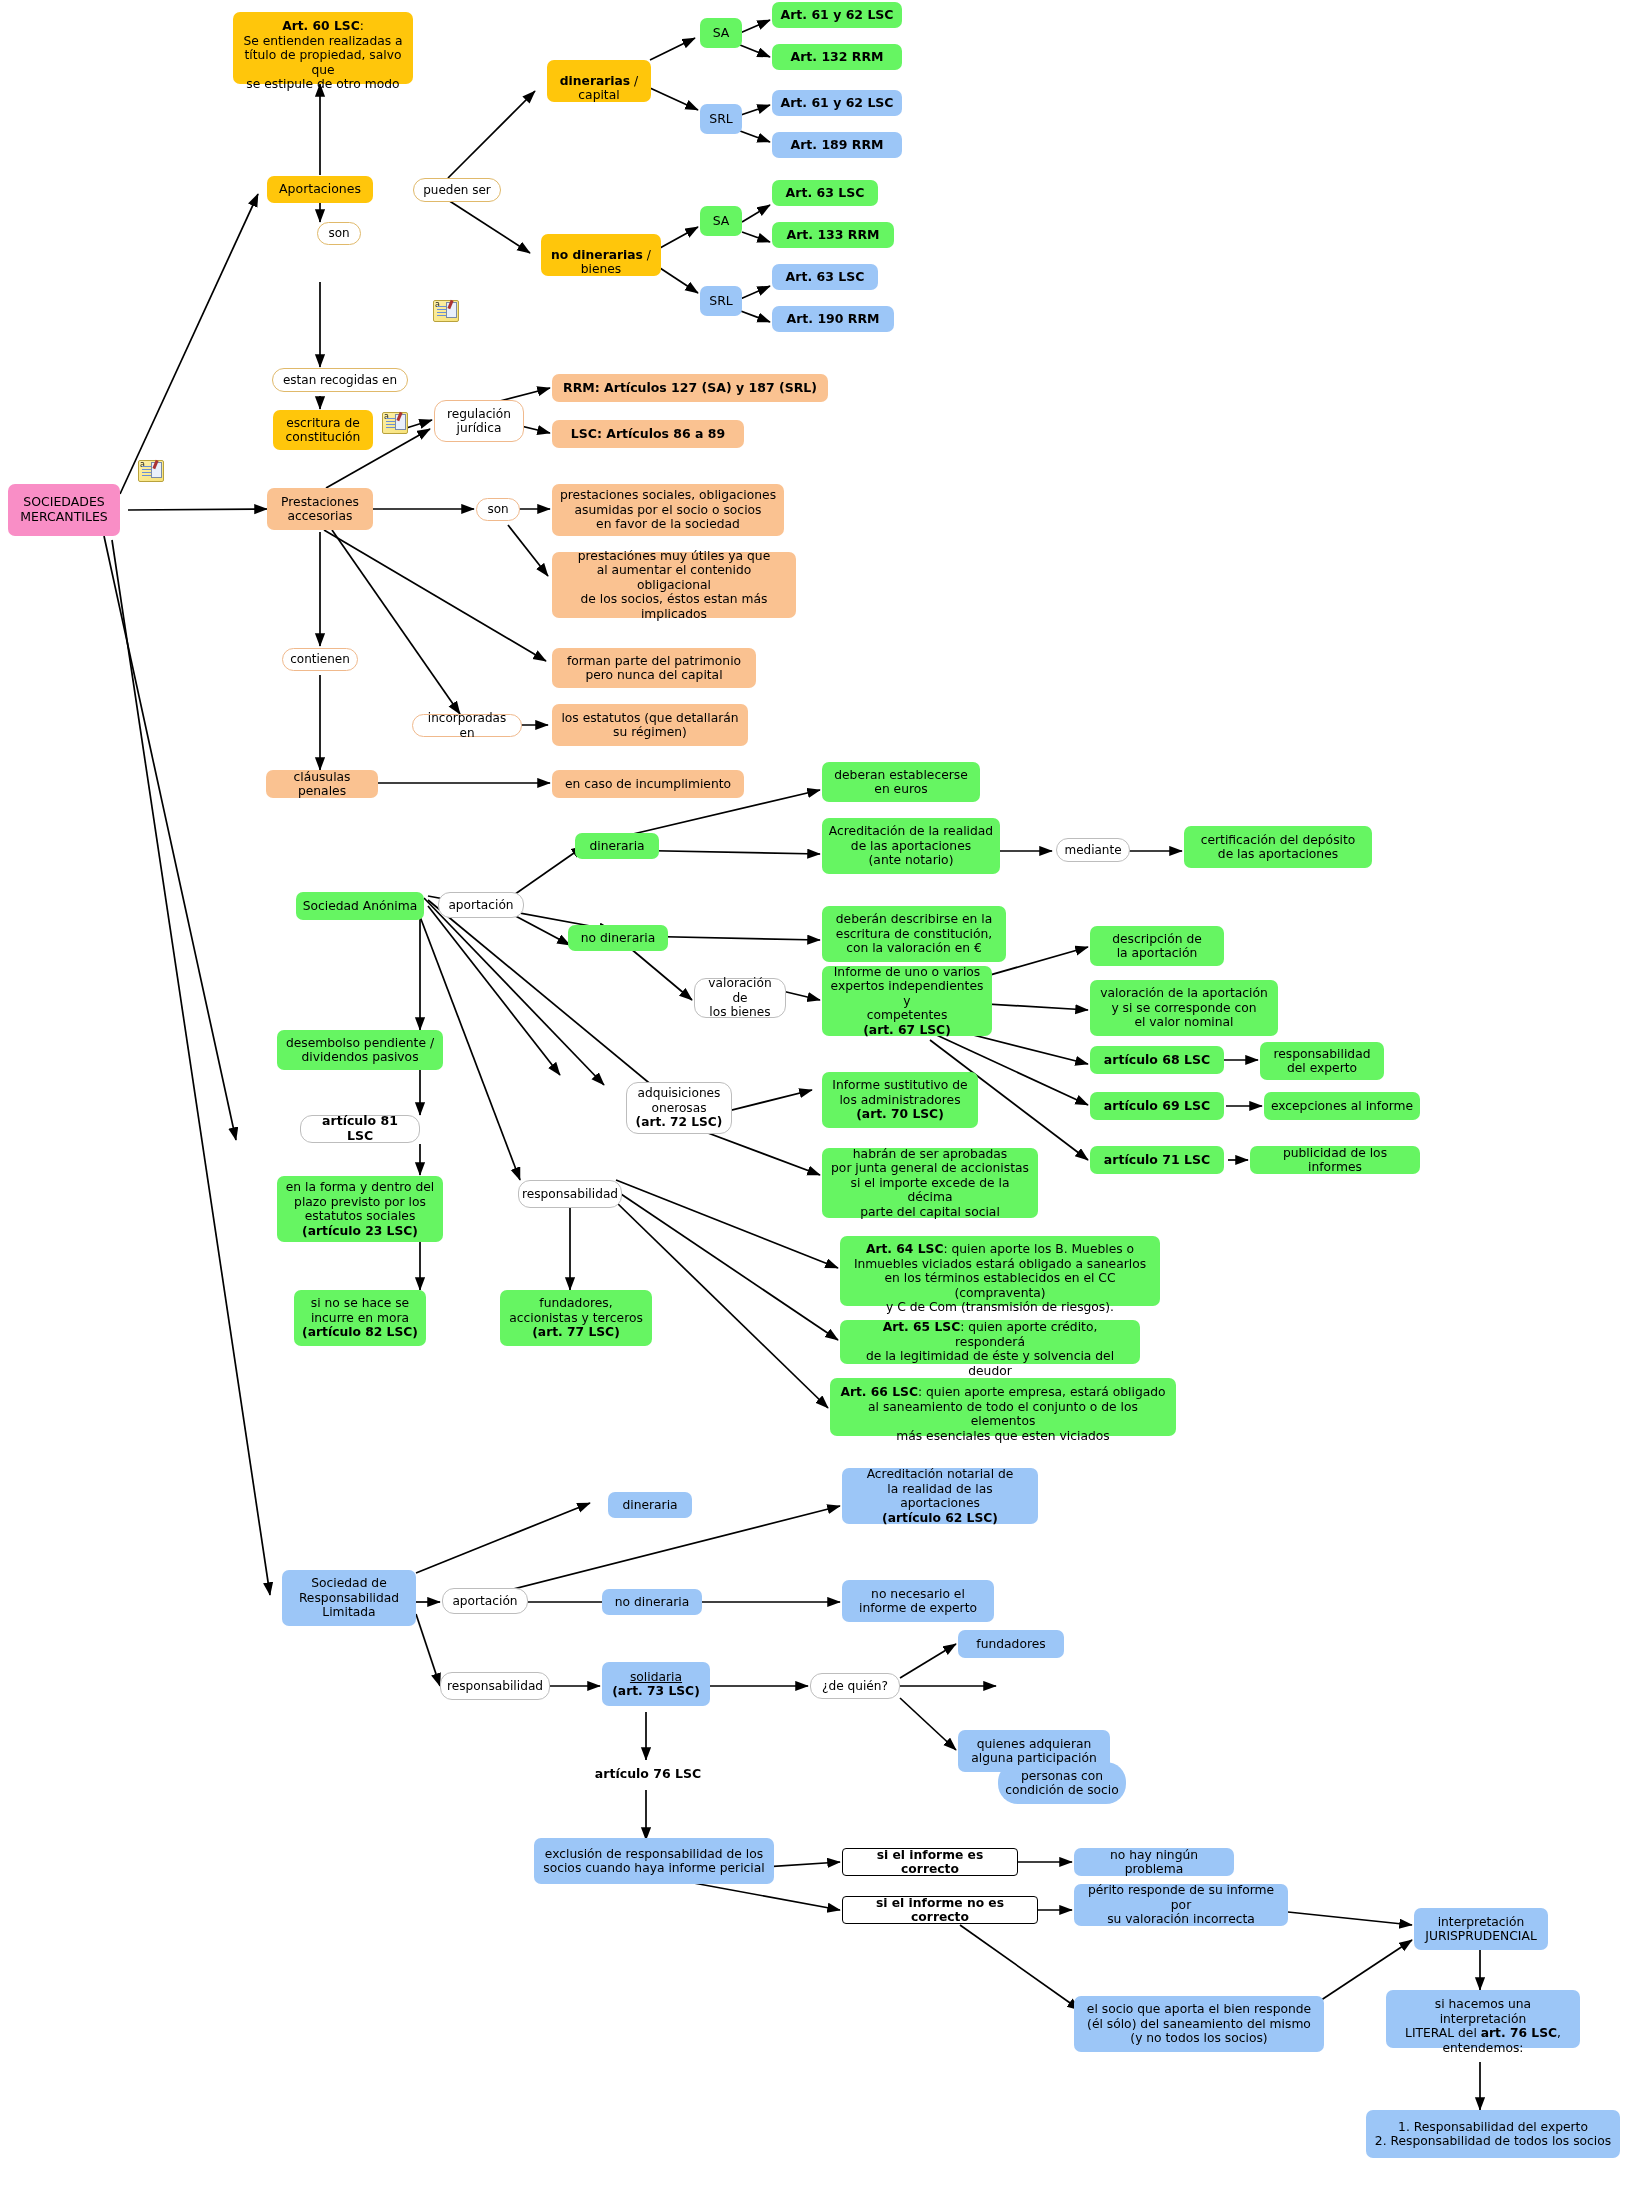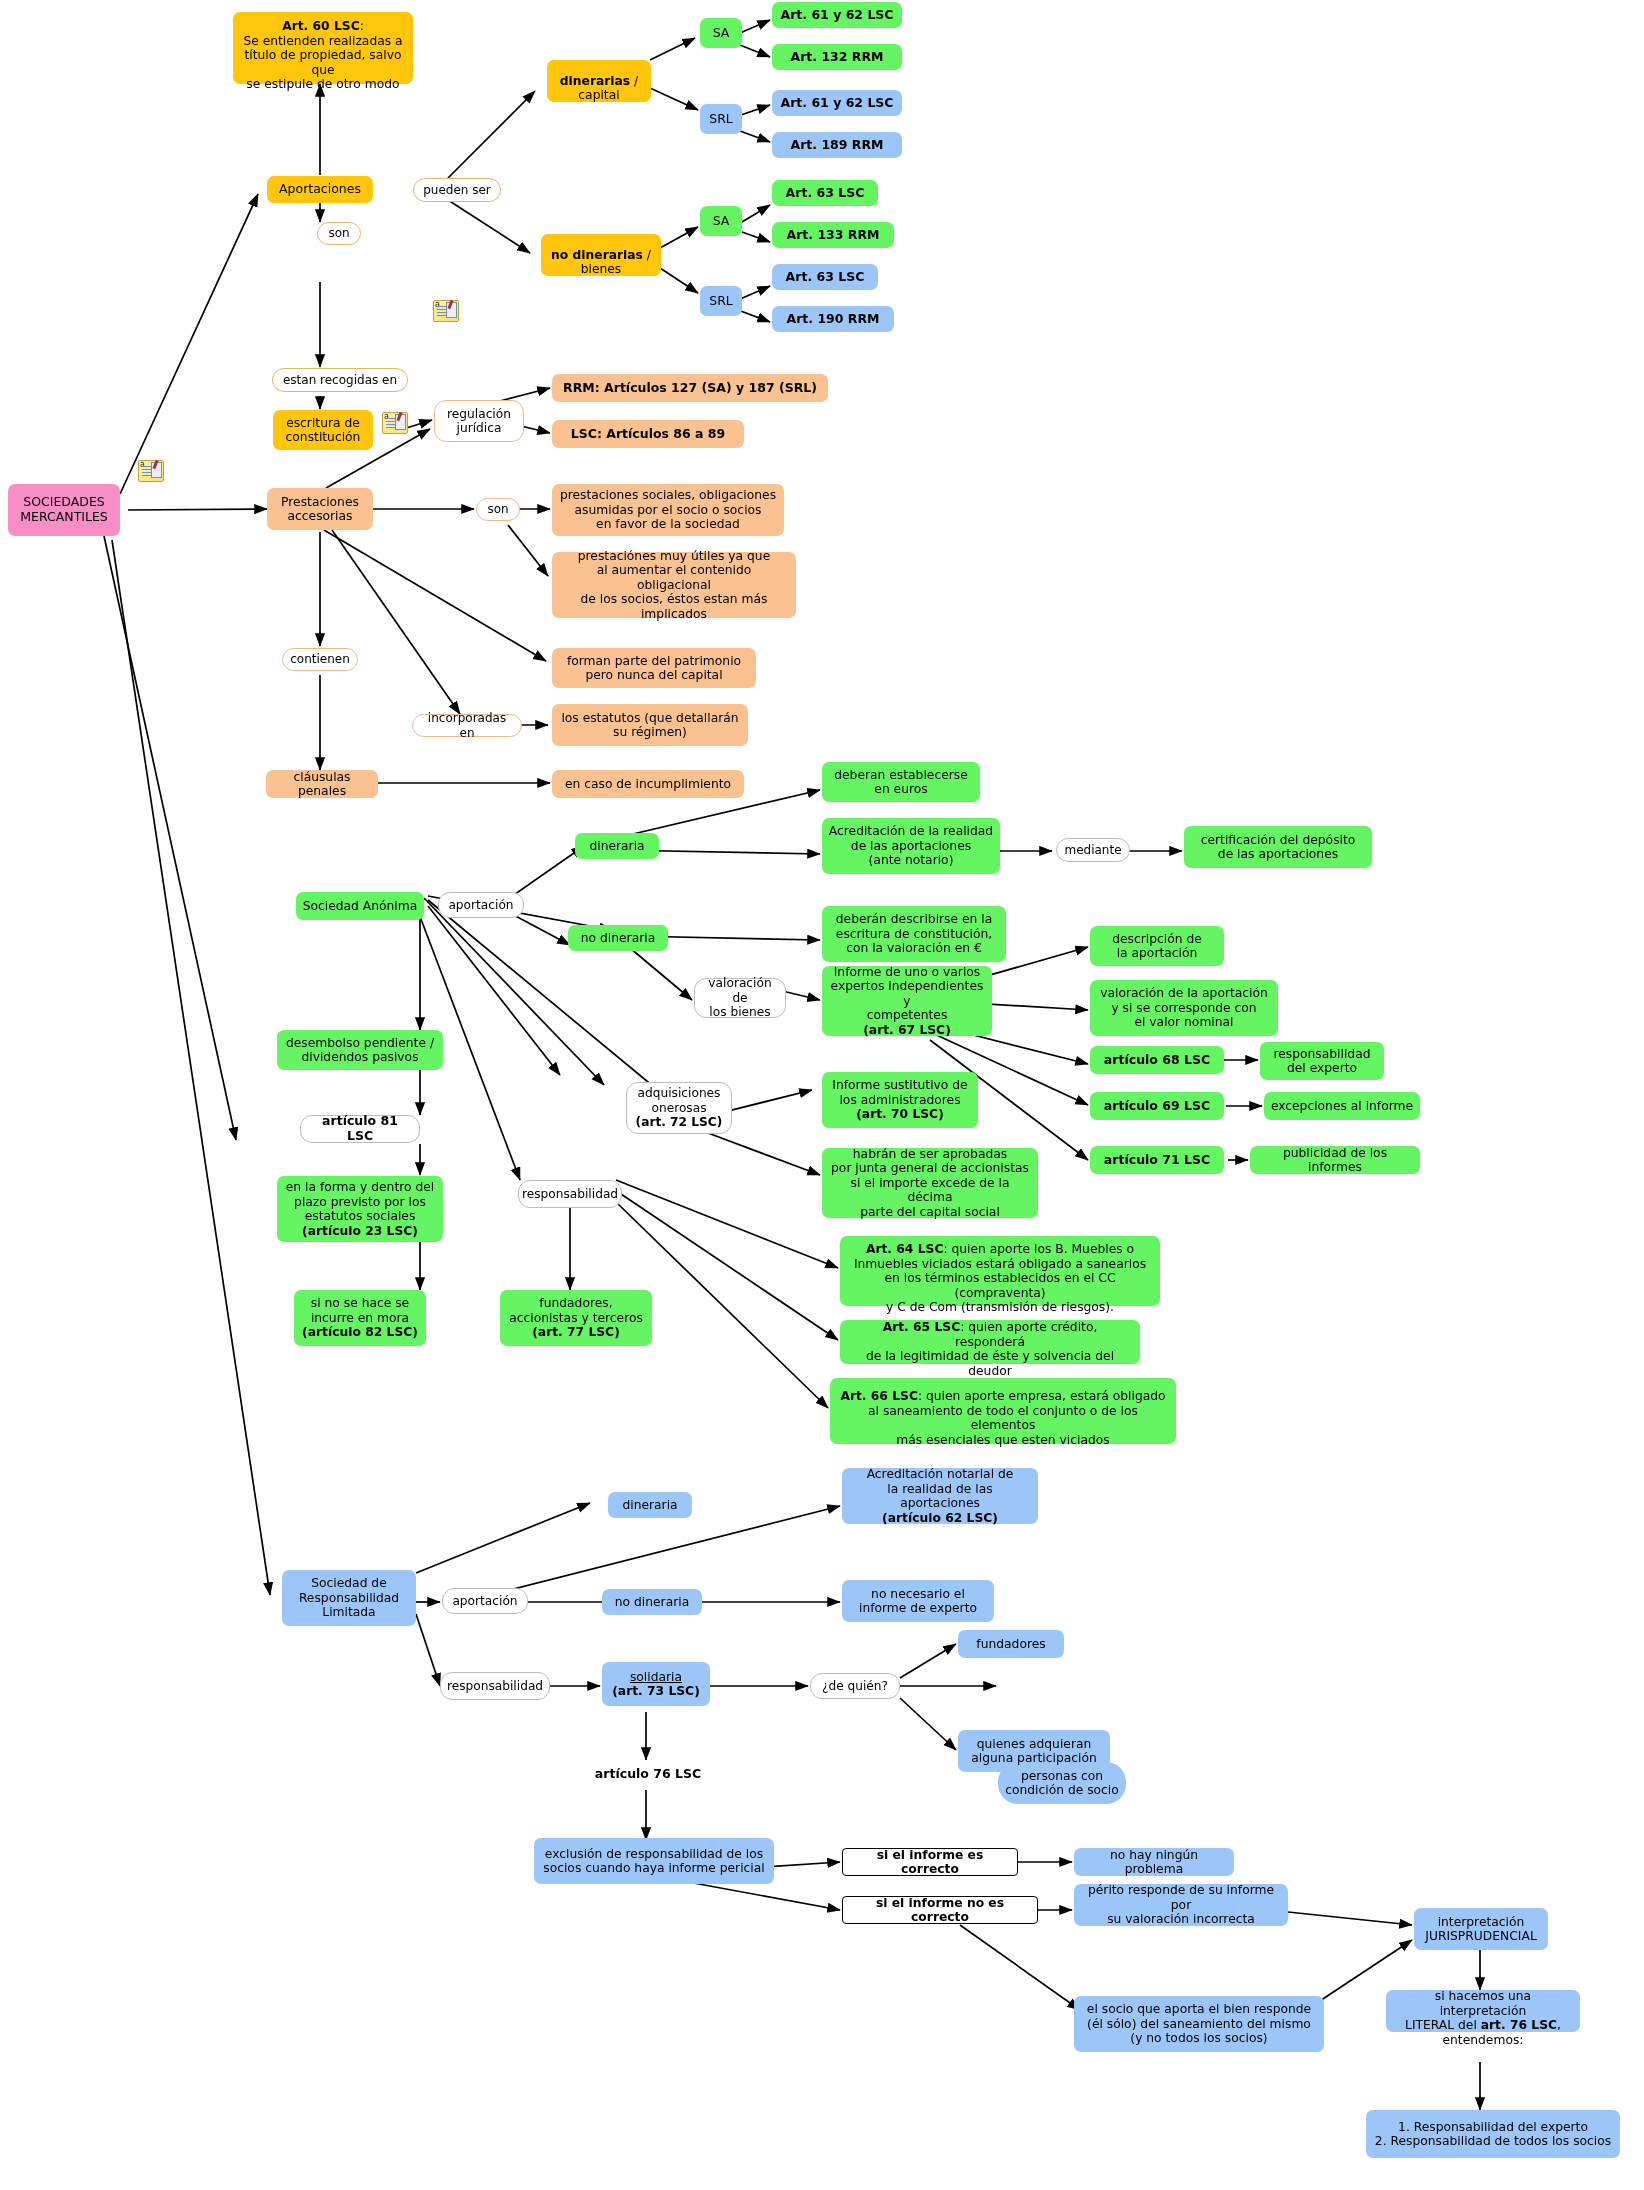--- a/index.html
+++ b/index.html
@@ -447,21 +447,21 @@
 en los términos establecidos en el CC (compraventa)
 y C de Com (transmisión de riesgos).</span></span>
     </div>
 
 <div class="node n-green" style="left:840px;top:1320px;width:300px;height:44px;font-size:12.3px;">
   <span style="white-space:pre-line;">
     <b>Art. 65 LSC</b><span style="white-space:pre-line;">: quien aporte crédito, responderá
 de la legitimidad de éste y solvencia del deudor</span></span>
     </div>
 
-<div class="node n-green" style="left:830px;top:1378px;width:346px;height:66px;font-size:12.3px;">
+<div class="node n-green" style="left:830px;top:1378px;width:346px;height:58px;font-size:12.3px;">
   <span style="white-space:pre-line;">
     <b>Art. 66 LSC</b><span style="white-space:pre-line;">: quien aporte empresa, estará obligado
 al saneamiento de todo el conjunto o de los elementos
 más esenciales que esten viciados</span></span>
     </div>
 
 <div class="node n-blue" style="left:282px;top:1570px;width:134px;height:56px;font-size:12.3px;">
   <span style="white-space:pre-line;">Sociedad de
 Responsabilidad
 Limitada</span>
@@ -543,21 +543,21 @@
   <span style="white-space:pre-line;">el socio que aporta el bien responde
 (él sólo) del saneamiento del mismo
 (y no todos los socios)</span>
     </div>
 
 <div class="node n-blue" style="left:1414px;top:1908px;width:134px;height:42px;font-size:12.3px;">
   <span style="white-space:pre-line;">interpretación
 JURISPRUDENCIAL</span>
     </div>
 
-<div class="node n-blue" style="left:1386px;top:1990px;width:194px;height:42px;font-size:12.3px;justify-content:flex-end;">
+<div class="node n-blue" style="left:1386px;top:1990px;width:194px;height:58px;font-size:12.3px;justify-content:flex-end;">
   <span style="white-space:pre-line;">
     <span style="white-space:pre-line;">si hacemos una interpretación
 LITERAL del </span><b>art. 76 LSC</b><span style="white-space:pre-line;">,
 entendemos:</span></span>
     </div>
 
 <div class="node n-blue" style="left:1366px;top:2110px;width:254px;height:48px;font-size:12.3px;">
   <span style="white-space:pre-line;">1. Responsabilidad del experto
 2. Responsabilidad de todos los socios</span>
     </div>

